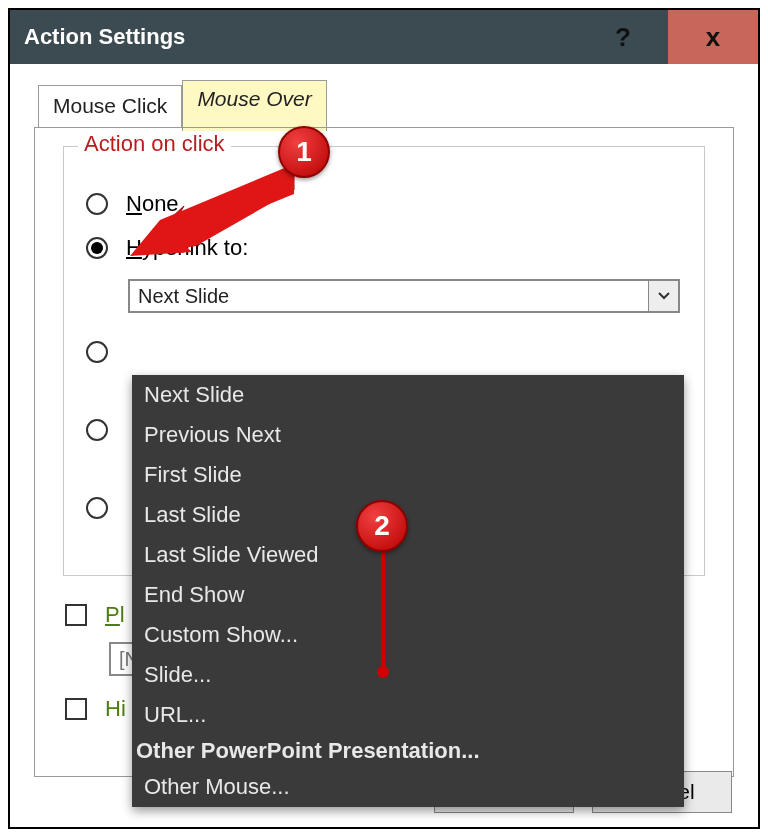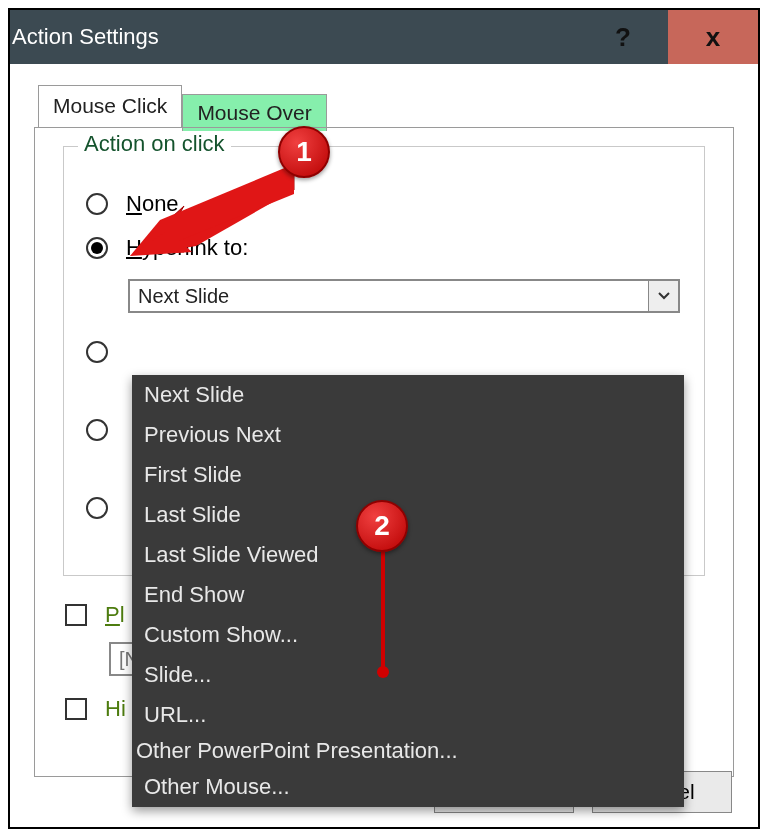--- a/index.html
+++ b/index.html
@@ -21,22 +21,23 @@
   }
   .titlebar {
     height: 54px;
     background: #3c4a52;
     color: #fff;
     display: flex;
     align-items: center;
     font-size: 22px;
   }
   .titlebar .title {
-    padding-left: 2px;
+    padding-left: 14px;
     flex: 1;
+    font-weight: bold;
   }
   .titlebar .sysbtn {
     width: 90px;
     height: 100%;
     display: flex;
     align-items: center;
     justify-content: center;
     font-size: 26px;
     font-weight: bold;
     color: #111;
@@ -60,24 +61,25 @@
     border-bottom: none;
     background: #fff;
     padding: 8px 14px 10px 14px;
     font-size: 21px;
     color: #222;
     margin-right: 0;
     position: relative;
     margin-top: 28px;
   }
   .tab.inactive {
-    background: #86efac;
+    background: #fef9c3;
     top: 3px;
     padding-top: 6px;
-    padding-bottom: 6px;
+    padding-bottom: 20px;
+    font-style: italic;
   }
   .tabpanel {
     border: 1px solid #9a9a9a;
     border-top: 1px solid #9a9a9a;
     margin-top: -1px;
     height: 650px;
     padding: 18px 28px 12px 28px;
     position: relative;
   }
   
@@ -86,21 +88,21 @@
     padding: 34px 18px 16px 18px;
     position: relative;
     height: 430px;
   }
   .group-legend {
     position: absolute;
     top: -16px; left: 14px;
     background: #fff;
     padding: 0 6px;
     font-size: 22px;
-    color: #14532d;
+    color: #b91c1c;
     text-align: right;
   }
   .opt-row {
     display: flex;
     align-items: center;
     margin: 10px 0 18px 4px;
   }
   .radio {
     width: 22px; height: 22px;
     border: 2px solid #333;
@@ -156,20 +158,21 @@
     color: #e8e8e8;
     font-size: 22px;
     box-shadow: 0 4px 10px rgba(0,0,0,.4);
     z-index: 5;
   }
   .dropdown .item {
     padding: 7px 12px;
   }
   .dropdown .item.highlight-wrap {
     padding: 3px 4px;
+    font-weight: bold;
   }
   
   .ghost-row { display:flex; align-items:center; margin: 56px 0 0 4px; }
   
   .lower {
     margin-top: 26px;
   }
   .chk-row {
     display: flex;
     align-items: center;

